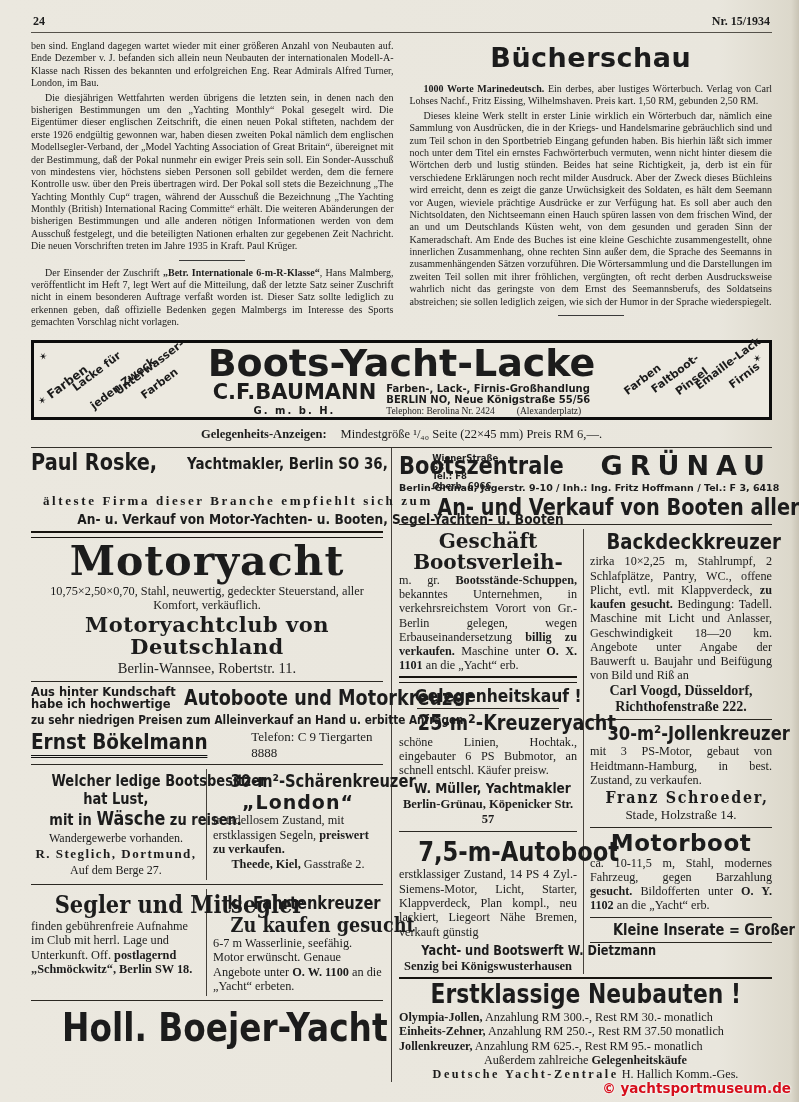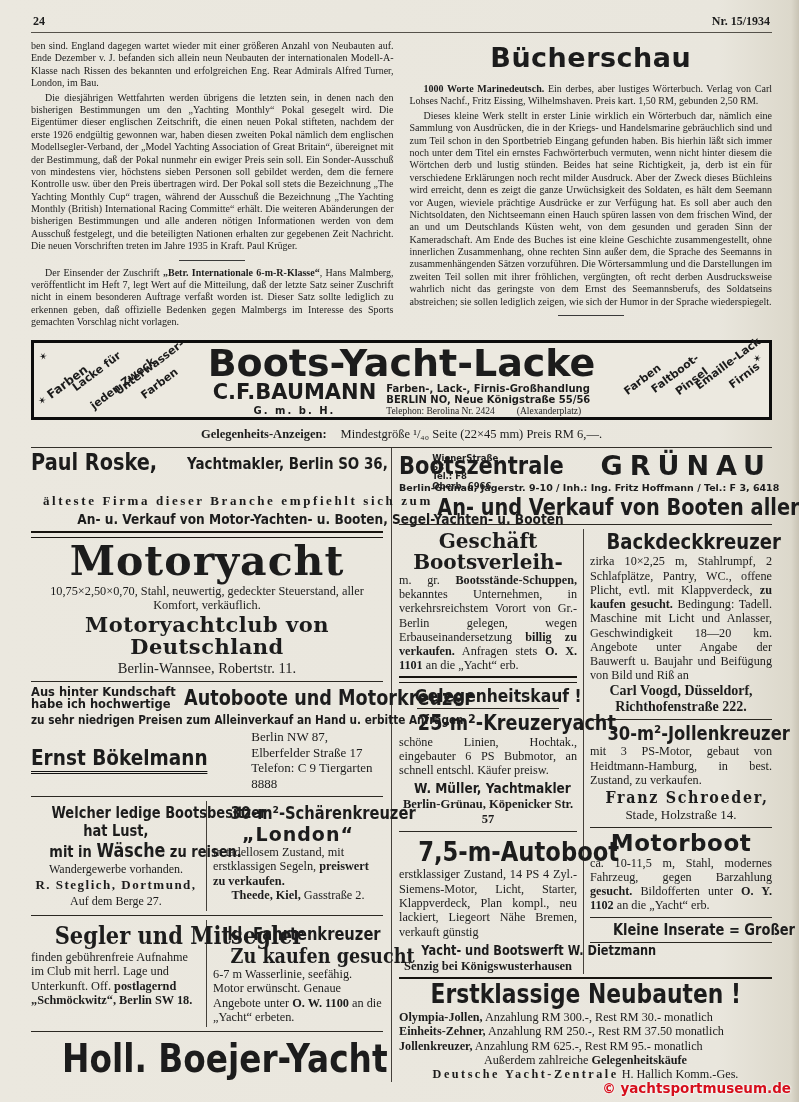--- a/index.html
+++ b/index.html
@@ -220,21 +220,20 @@
             <span class="bk-small">
               <div>Aus hinter Kundschaft</div>
               <div>habe ich hochwertige</div>
             </span>
             <span class="hvy bk-big condL">Autoboote und Motorkreuzer</span>
           </div>
           <div class="bk-l2 c"><span class="condL">zu sehr niedrigen Preisen zum Alleinverkauf an Hand u. erbitte Anfragen</span></div>
           <div class="bk-r3">
             <span class="hvy bk-name condL">Ernst Bökelmann</span>
             <span class="bk-addr">
-              <div>Berlin NW 87, Elberfelder Straße 17</div>
               <div>Telefon: C 9 Tiergarten 8888</div>
             </span>
           </div>
           <div class="rule"></div>
         </div>
 
         <div class="duo">
           <div class="da c">
             <div><span class="hvy w-t1 cond">Welcher ledige Bootsbesitzer</span></div>
             <div><span class="hvy w-t1 cond">hat Lust,</span></div>
@@ -283,21 +282,21 @@
           <div class="gr-line"><span class="hvy cond" style="font-size:23px;">An- und Verkauf von Booten aller Art</span></div>
           <div class="rule"></div>
         </div>
 
         <div class="subcols">
 
           <div class="sc-a">
             <div class="c">
               <div class="hsr bv-title">Geschäft</div>
               <div class="hsr bv-title">Bootsverleih-</div>
-              <div class="scbody"><span>m. gr. </span><b>Bootsstände-Schuppen,</b><span> bekanntes Unternehmen, in verkehrsreichstem Vorort von Gr.-Berlin gelegen, wegen Erbauseinandersetzung </span><b>billig zu verkaufen.</b><span> Anfragen stets </span><b>O. X. 1101</b><span> an die „Yacht“ erb.</span></div>
+              <div class="scbody"><span>m. gr. </span><b>Bootsstände-Schuppen,</b><span> bekanntes Unternehmen, in verkehrsreichstem Vorort von Gr.-Berlin gelegen, wegen Erbauseinandersetzung </span><b>billig zu verkaufen.</b><span> Maschine unter </span><b>O. X. 1101</b><span> an die „Yacht“ erb.</span></div>
               <div class="rule2"></div>
             </div>
 
             <div class="c">
               <div><span class="hvy gk-title cond">Gelegenheitskauf !</span></div>
               <div class="rule" style="margin:2px 18px;"></div>
               <div><span class="hvy kz-title cond">25-m²-Kreuzeryacht</span></div>
               <div class="scbody">schöne Linien, Hochtak., eingebauter 6 PS Bubmotor, an schnell entschl. Käufer preisw.</div>
               <div style="margin-top:2px;"><span class="hvy mueller cond">W. Müller, Yachtmakler</span></div>
               <div class="mueller2">Berlin-Grünau, Köpenicker Str. 57</div>

